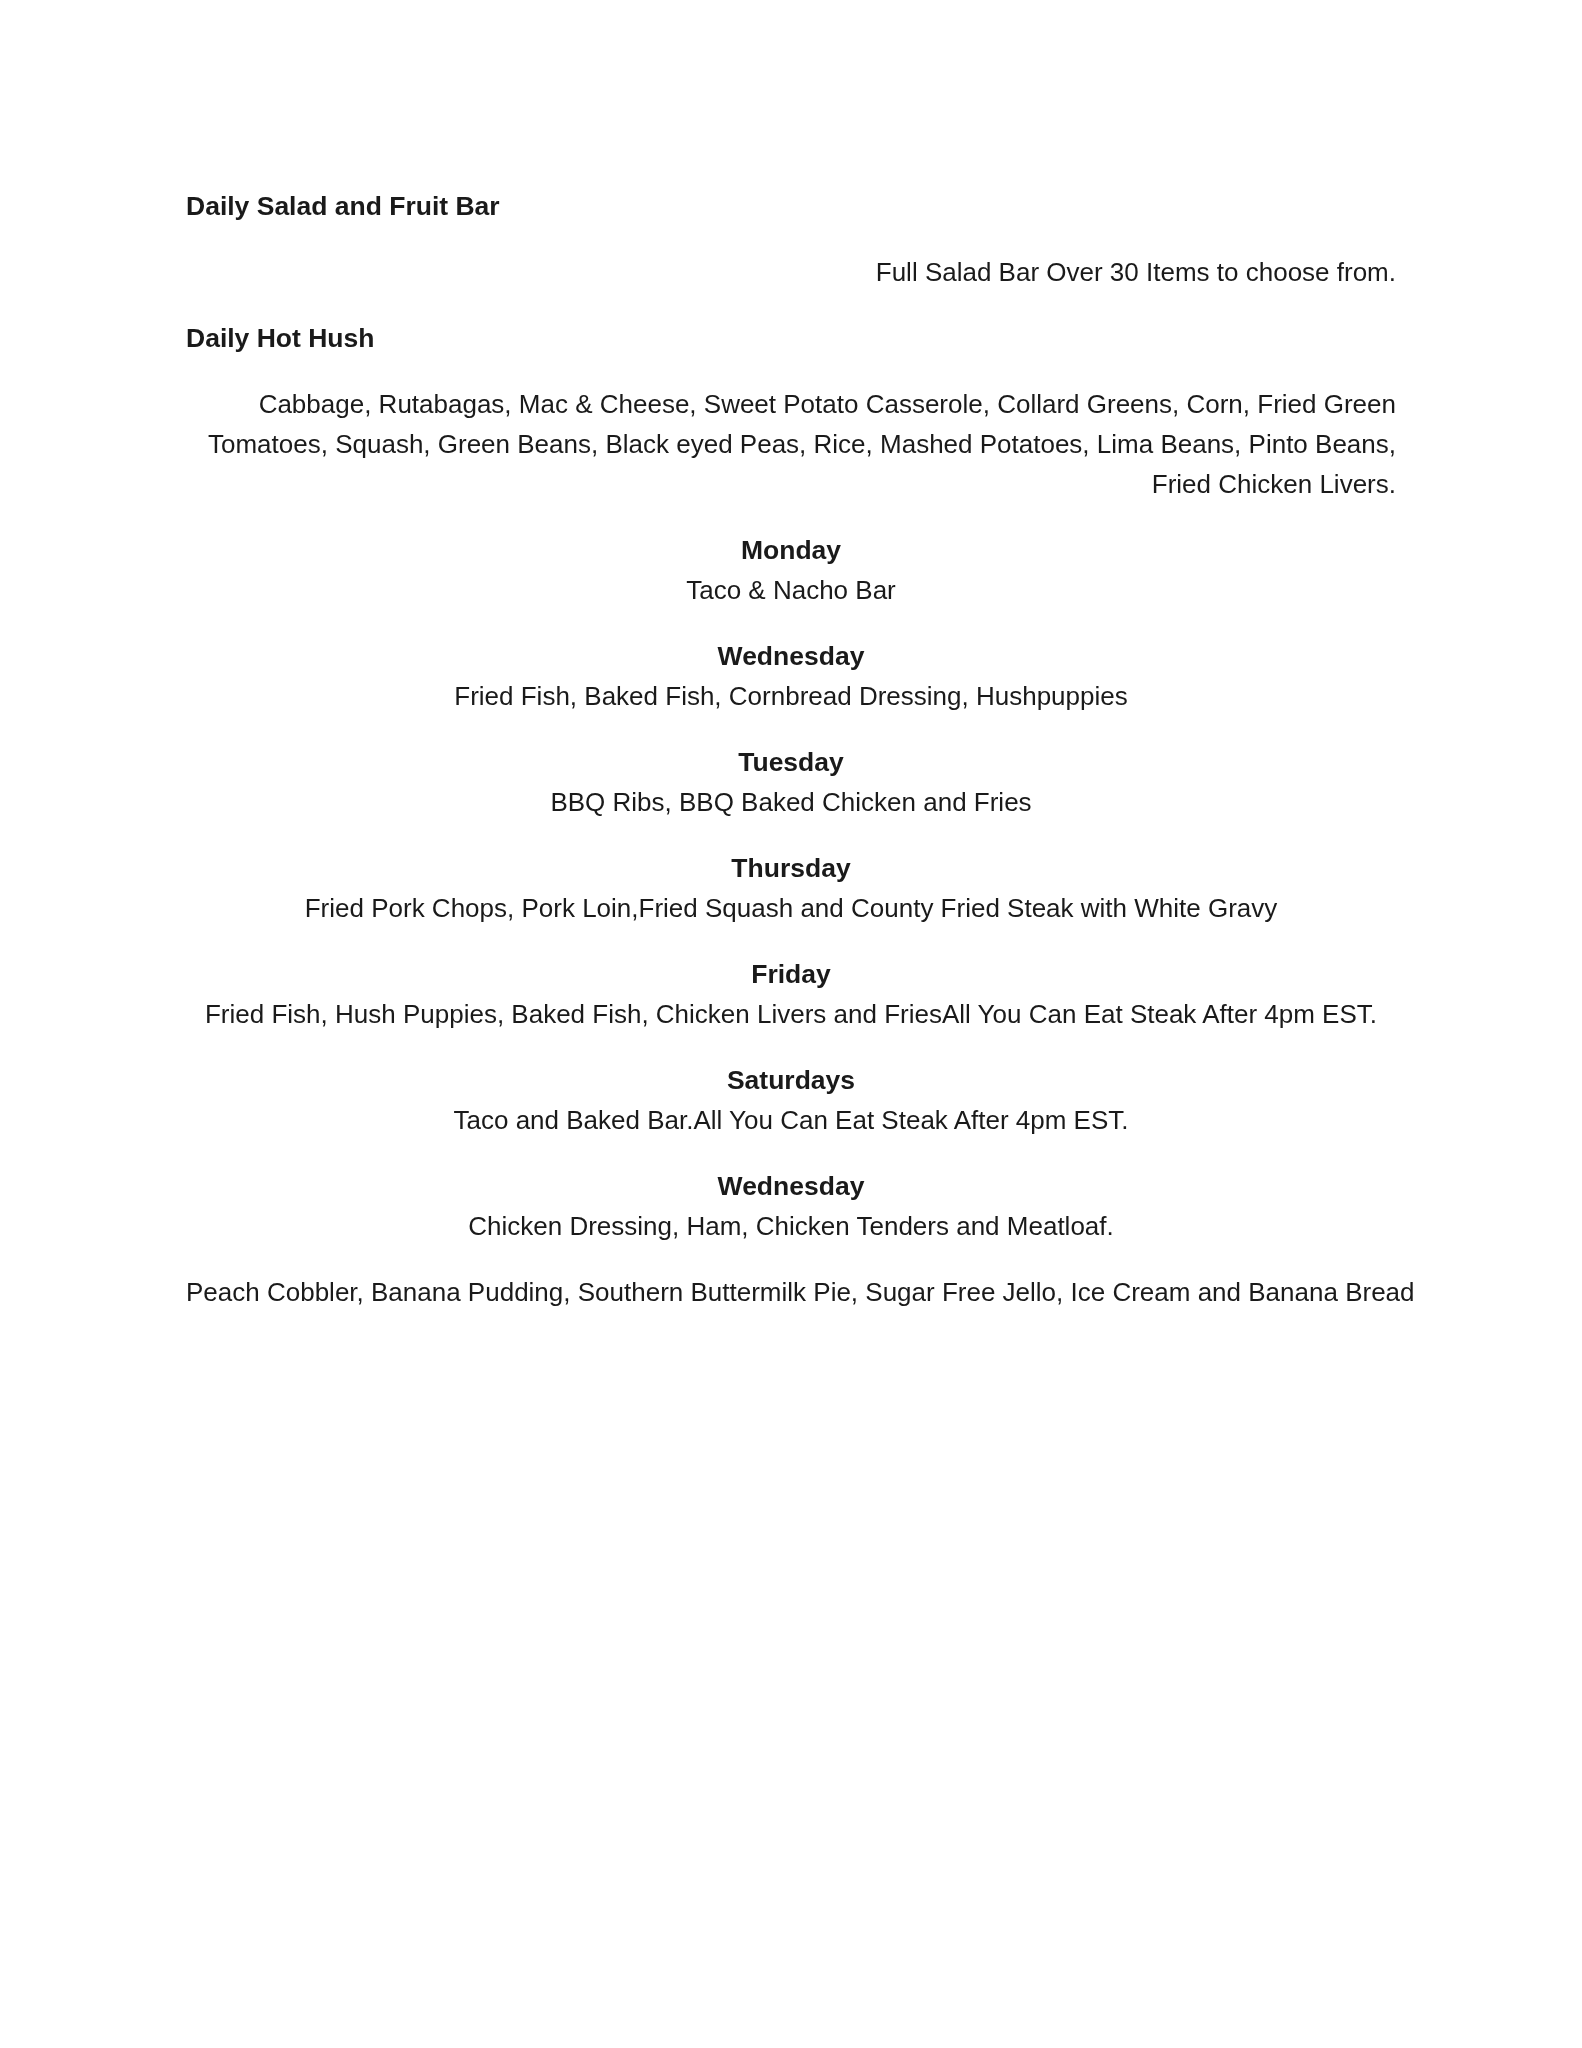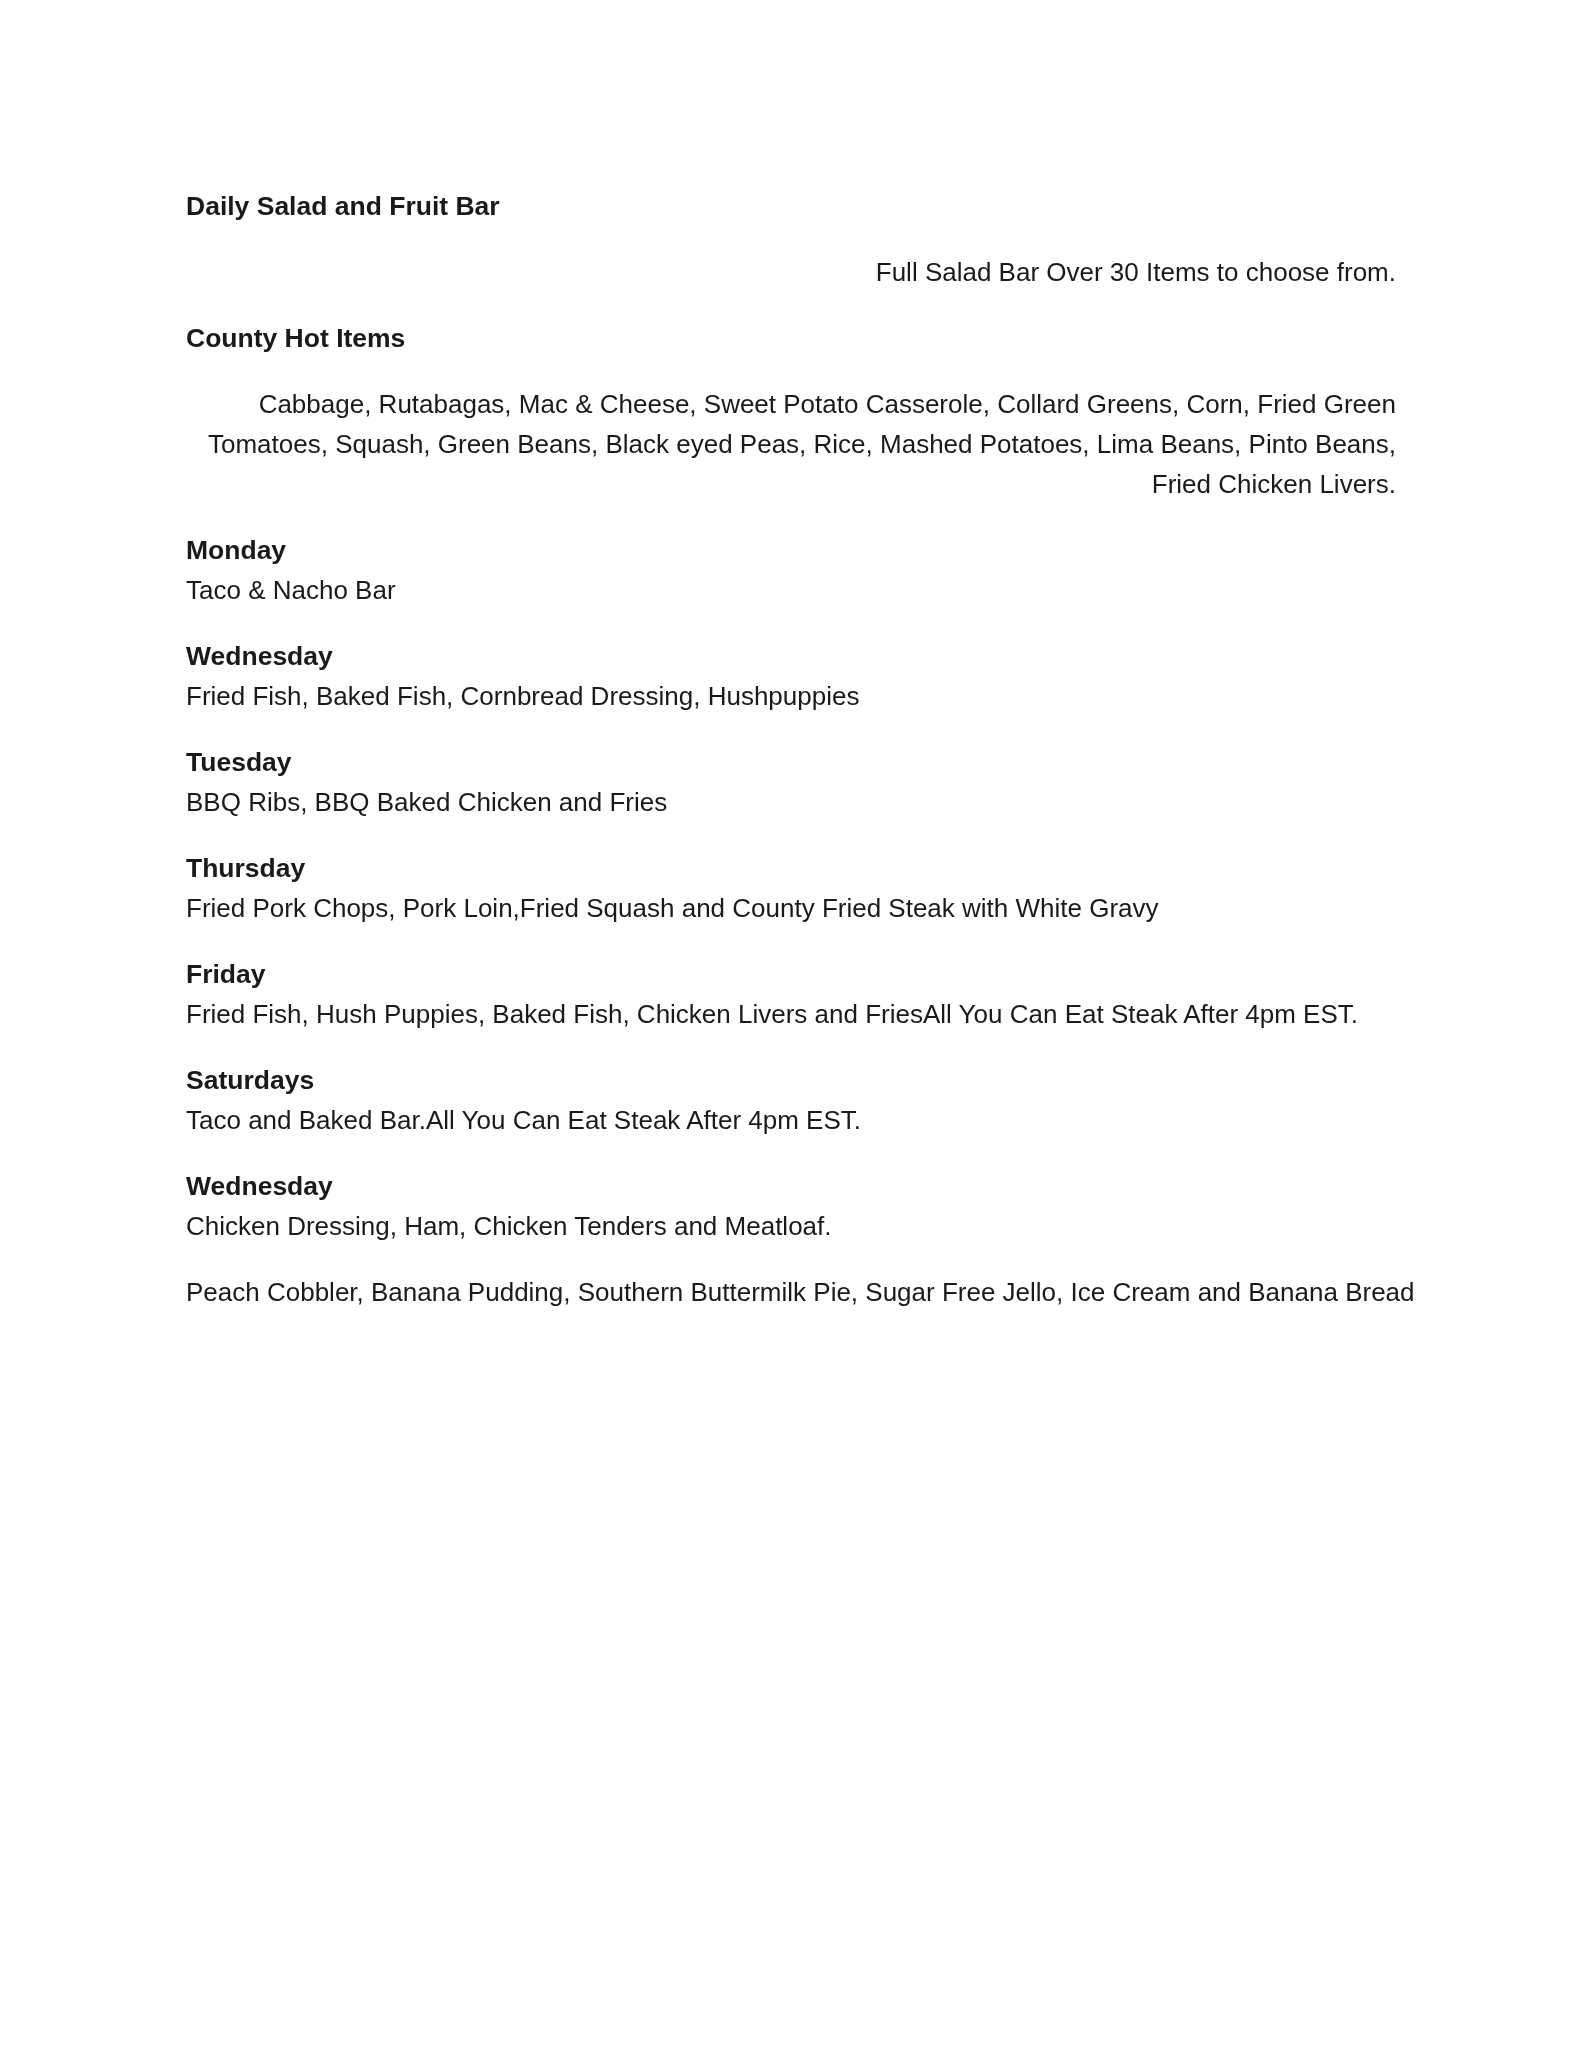--- a/index.html
+++ b/index.html
@@ -35,41 +35,42 @@
   }
   .body-text {
     font-weight: normal;
   }
   .wrap-text {
     max-width: 1210px;
     text-align: right;
   }
   .day-block {
     margin: 8px 0 26px 0;
+    text-align: center;
   }
   .day-label {
     font-weight: bold;
     font-size: 26.5px;
   }
   .day-items {
     font-weight: normal;
     white-space: nowrap;
   }
 </style>
 </head>
 <body>
 
 <div class="page">
   <div class="doc">
 
     <div class="para heading">Daily Salad and Fruit Bar</div>
 
     <div class="para body-text wrap-text">Full Salad Bar Over 30 Items to choose from.</div>
 
-    <div class="para heading">County Hot Items</div>
+    <div class="para heading">Daily Hot Hush</div>
 
     <div class="para body-text wrap-text">Cabbage, Rutabagas, Mac &amp; Cheese, Sweet Potato Casserole, Collard Greens, Corn, Fried Green Tomatoes, Squash, Green Beans, Black eyed Peas, Rice, Mashed Potatoes, Lima Beans, Pinto Beans, Fried Chicken Livers.</div>
 
     <div class="day-block">
       <div class="day-label">Monday</div>
       <div class="day-items">Taco &amp; Nacho Bar</div>
     </div>
 
     <div class="day-block">
       <div class="day-label">Wednesday</div>

